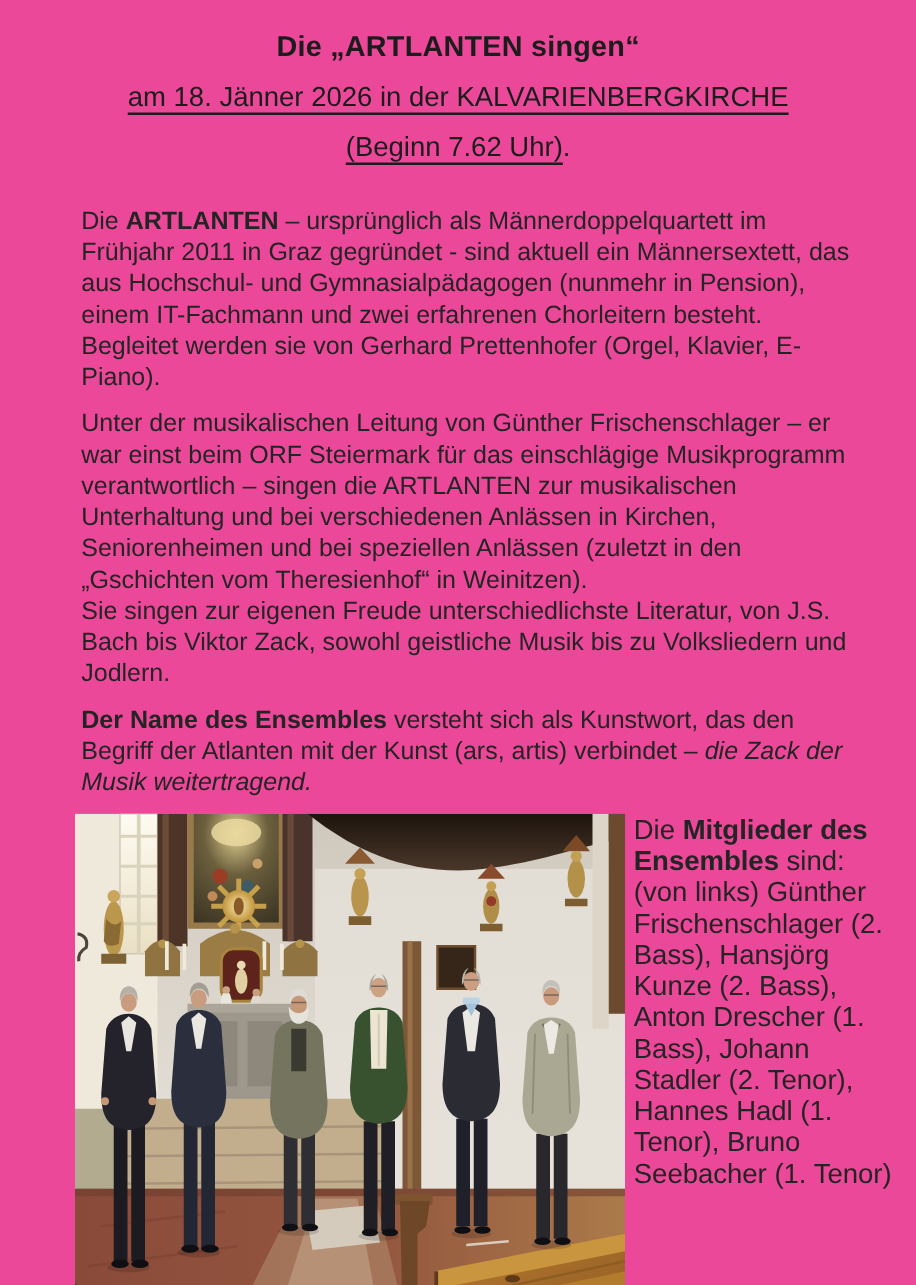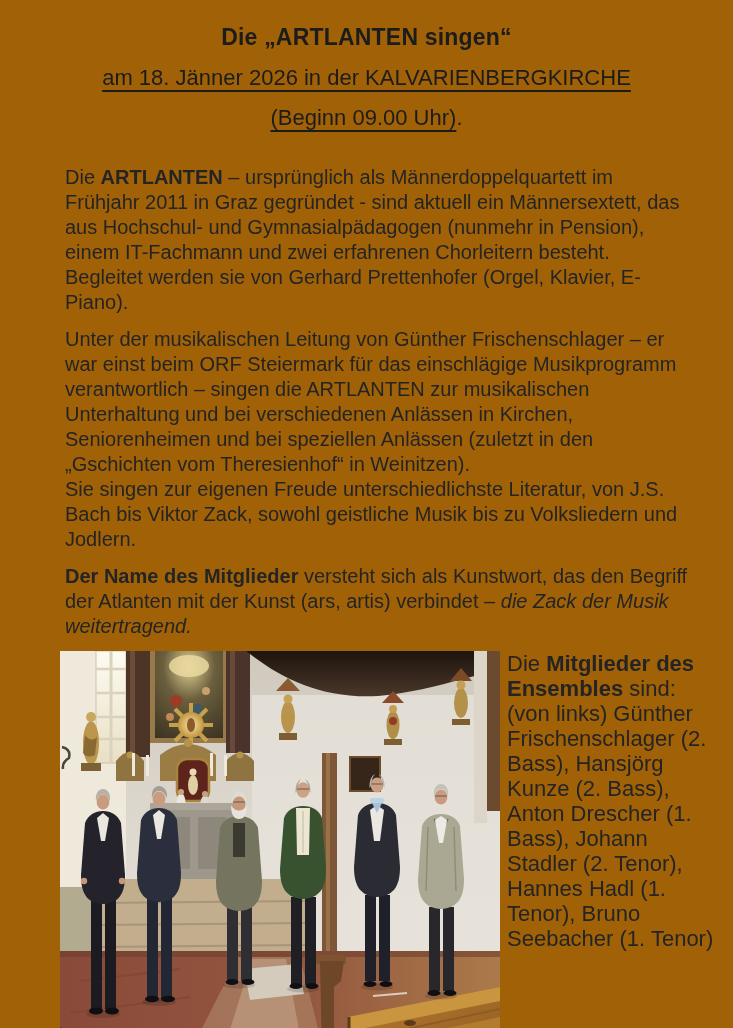--- a/index.html
+++ b/index.html
@@ -1,17 +1,17 @@
 <!DOCTYPE html>
 <html lang="de"><head>
 <meta charset="utf-8">
 <style>
   html,body { margin:0; padding:0; background:#ffffff; }
   .page {
-    width:733px; height:1028px; background:#a16207; position:relative;
+    width:733px; height:1028px; background:#ec4899; position:relative;
     font-family:"Liberation Sans","DejaVu Sans",sans-serif; color:#212121;
     overflow:hidden; margin:0 auto;
   }
   .hdr { text-align:center; padding-top:24px; }
   .title { font-size:23px; font-weight:bold; margin:0; letter-spacing:0.2px; color:#1c1c1c; }
   .sub { font-size:22px; font-weight:normal; margin:14px 0 12px 0; color:#1c1c1c; }
   .u { text-decoration:underline; text-underline-offset:5px; text-decoration-thickness:1.5px; }
   .bodytxt { margin:34px 40px 0 65px; width:628px; font-size:20px; line-height:25px; color:#242424; }
   .bodytxt p { margin:0 0 12px 0; }
   .photo-row { display:flex; align-items:flex-start; margin:8px 0 0 60px; }
@@ -22,27 +22,27 @@
   i { font-style:italic; }
 </style>
 </head>
 <body>
 
 <div class="page">
 
   <header class="hdr">
     <h1 class="title">Die „ARTLANTEN singen“</h1>
     <div class="sub"><span class="u">am 18. Jänner 2026 in der KALVARIENBERGKIRCHE</span></div>
-    <div class="sub"><span class="u">(Beginn 09.00 Uhr)</span><span>.</span></div>
+    <div class="sub"><span class="u">(Beginn 7.62 Uhr)</span><span>.</span></div>
   </header>
 
   <section class="bodytxt">
     <p>Die <b>ARTLANTEN</b> – ursprünglich als Männerdoppelquartett im Frühjahr 2011 in Graz gegründet - sind aktuell ein Männersextett, das aus Hochschul- und Gymnasialpädagogen (nunmehr in Pension), einem IT-Fachmann und zwei erfahrenen Chorleitern besteht. Begleitet werden sie von Gerhard Prettenhofer (Orgel, Klavier, E-Piano).</p>
     <p>Unter der musikalischen Leitung von Günther Frischenschlager – er war einst beim ORF Steiermark für das einschlägige Musikprogramm verantwortlich – singen die ARTLANTEN zur musikalischen Unterhaltung und bei verschiedenen Anlässen in Kirchen, Seniorenheimen und bei speziellen Anlässen (zuletzt in den „Gschichten vom Theresienhof“ in Weinitzen).<br>Sie singen zur eigenen Freude unterschiedlichste Literatur, von J.S. Bach bis Viktor Zack, sowohl geistliche Musik bis zu Volksliedern und Jodlern.</p>
-    <p><b>Der Name des Mitglieder</b> versteht sich als Kunstwort, das den Begriff der Atlanten mit der Kunst (ars, artis) verbindet – <i>die Zack der Musik weitertragend.</i></p>
+    <p><b>Der Name des Ensembles</b> versteht sich als Kunstwort, das den Begriff der Atlanten mit der Kunst (ars, artis) verbindet – <i>die Zack der Musik weitertragend.</i></p>
   </section>
 
   <section class="photo-row">
     <figure class="photo">
       <svg viewBox="0 0 440 417" width="440" height="417" aria-hidden="true">
         <defs>
           <linearGradient id="wallG" x1="0" y1="0" x2="0" y2="1">
             <stop offset="0" stop-color="#cfc8bd"></stop>
               <stop offset="0.55" stop-color="#e2ddd4"></stop>
               <stop offset="1" stop-color="#e9e5dd"></stop>

